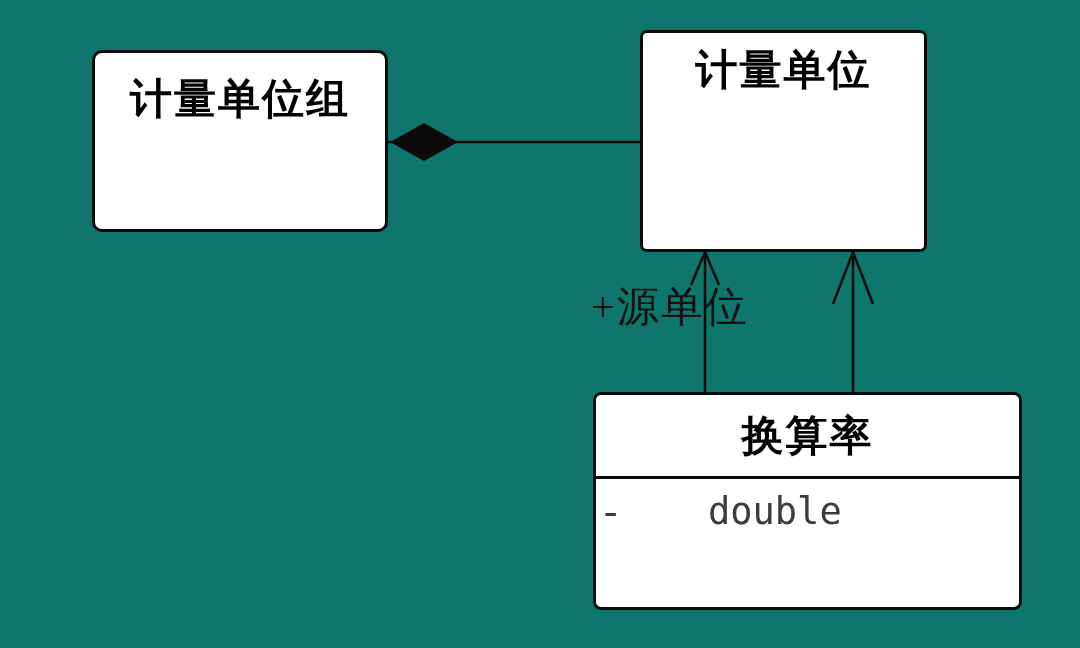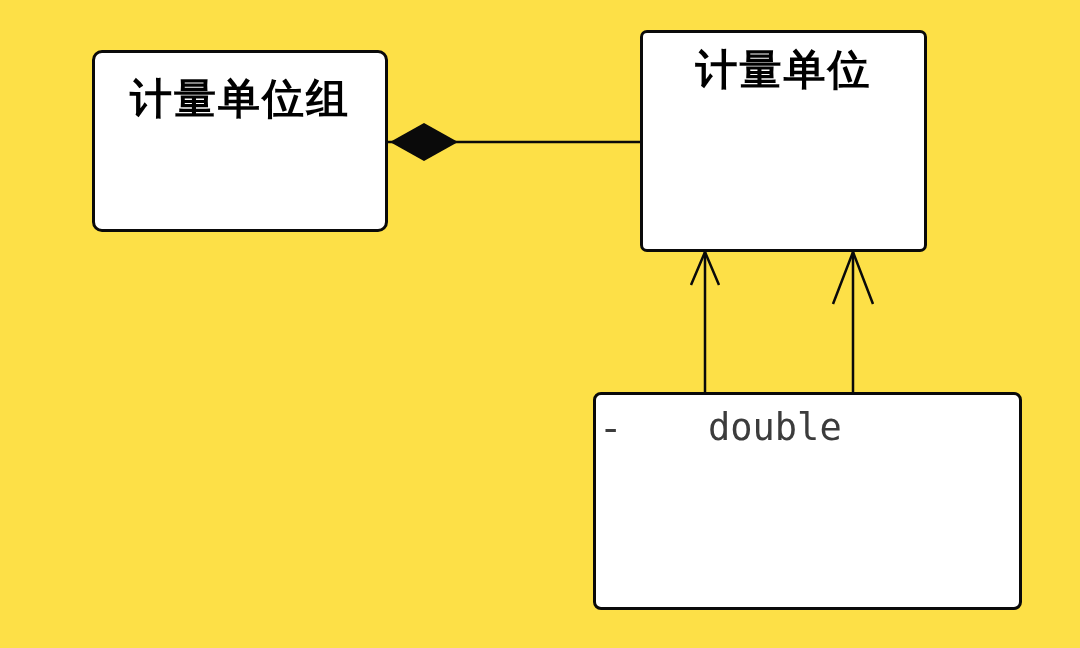--- a/index.html
+++ b/index.html
@@ -4,21 +4,21 @@
 <style>
   html, body {
     margin: 0;
     padding: 0;
     background: #ffffff;
   }
   .canvas {
     position: relative;
     width: 1080px;
     height: 648px;
-    background: #fde047;
+    background: #0f766e;
     overflow: hidden;
     font-family: "Liberation Serif", "DejaVu Serif", serif;
   }
   .connector-layer {
     position: absolute;
     left: 0;
     top: 0;
     width: 1080px;
     height: 648px;
     pointer-events: none;
@@ -122,20 +122,24 @@
 
   <div class="uml-class box-unit-group">
     <div class="class-title">计量单位组</div>
   </div>
 
   <div class="uml-class box-unit">
     <div class="class-title">计量单位</div>
   </div>
 
   <div class="uml-class box-conversion">
+    <div class="conversion-header">
+      <div class="class-title">换算率</div>
+    </div>
     <div class="attribute-row">
       <span class="attr-visibility">-</span>
       <span class="attr-type">double</span>
     </div>
   </div>
 
+  <div class="edge-label label-source">+源单位</div>
 
 </div>
 
 </body></html>

